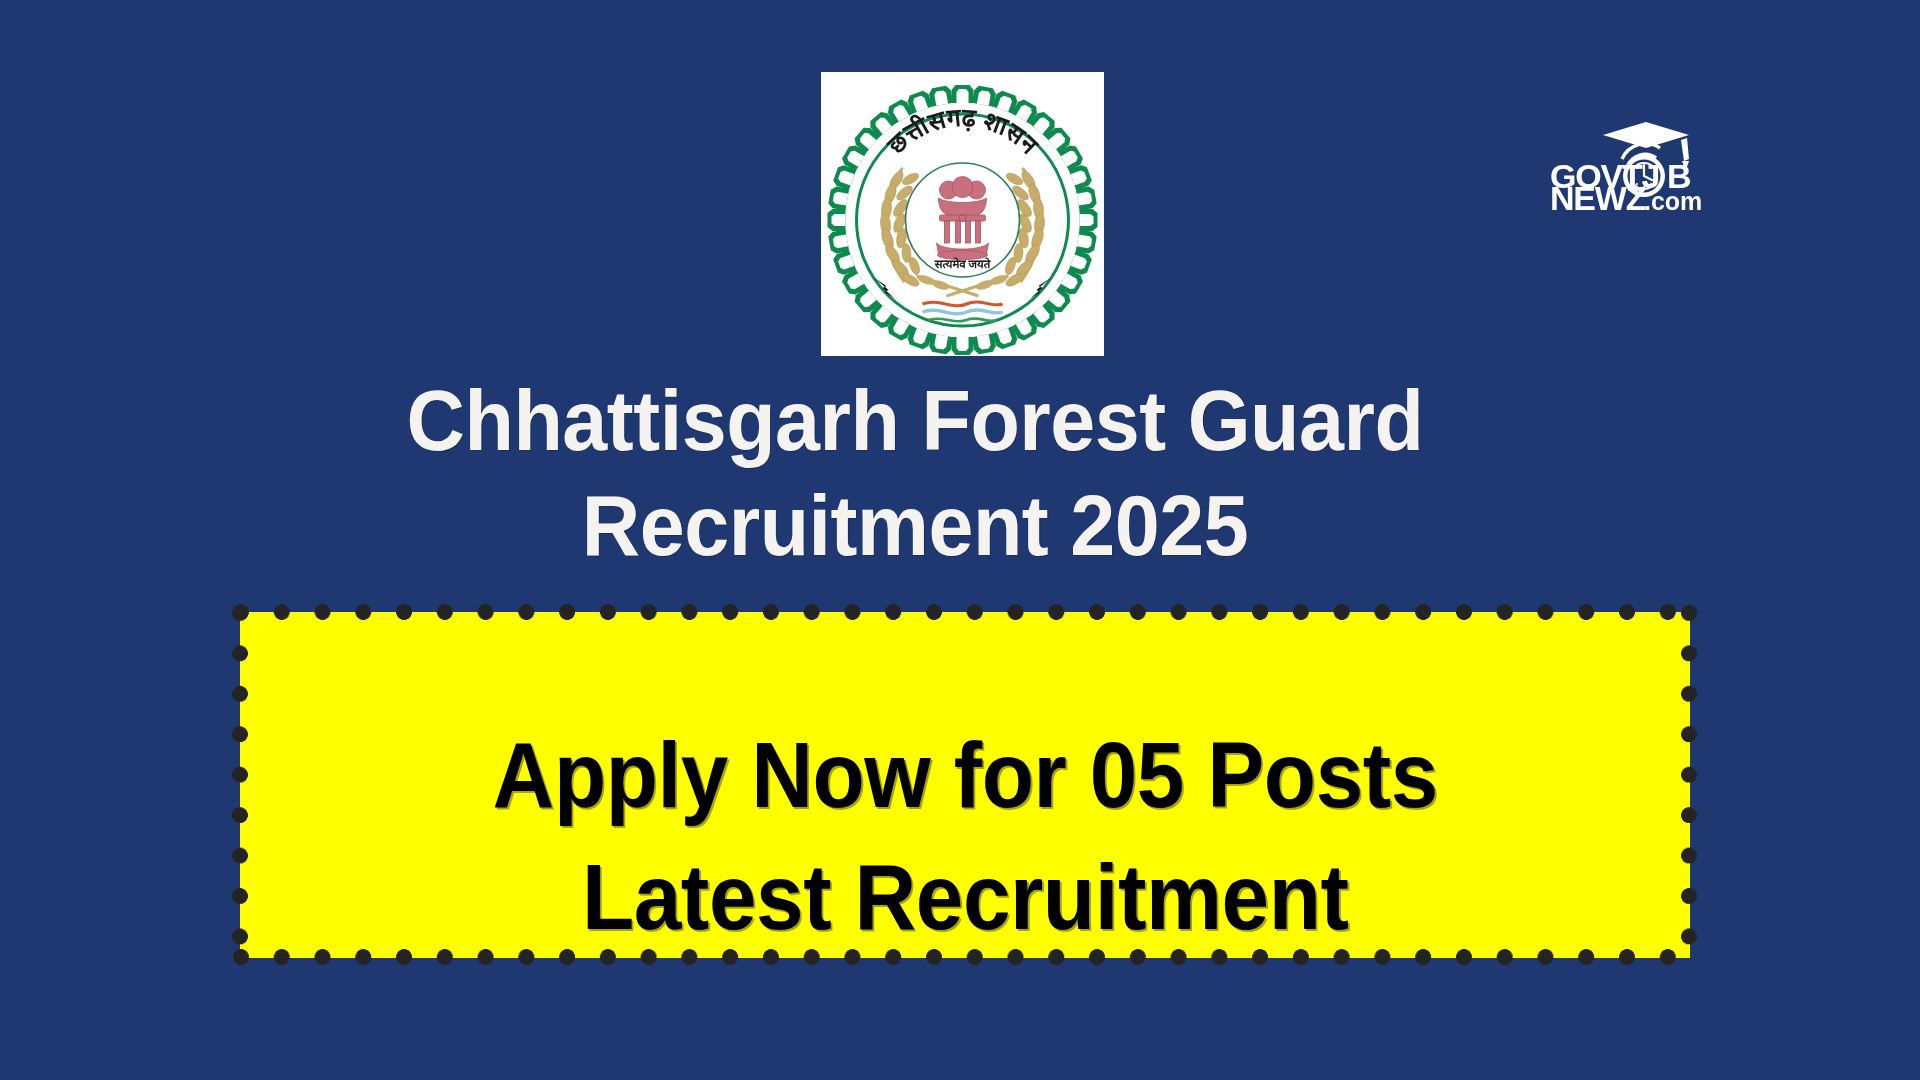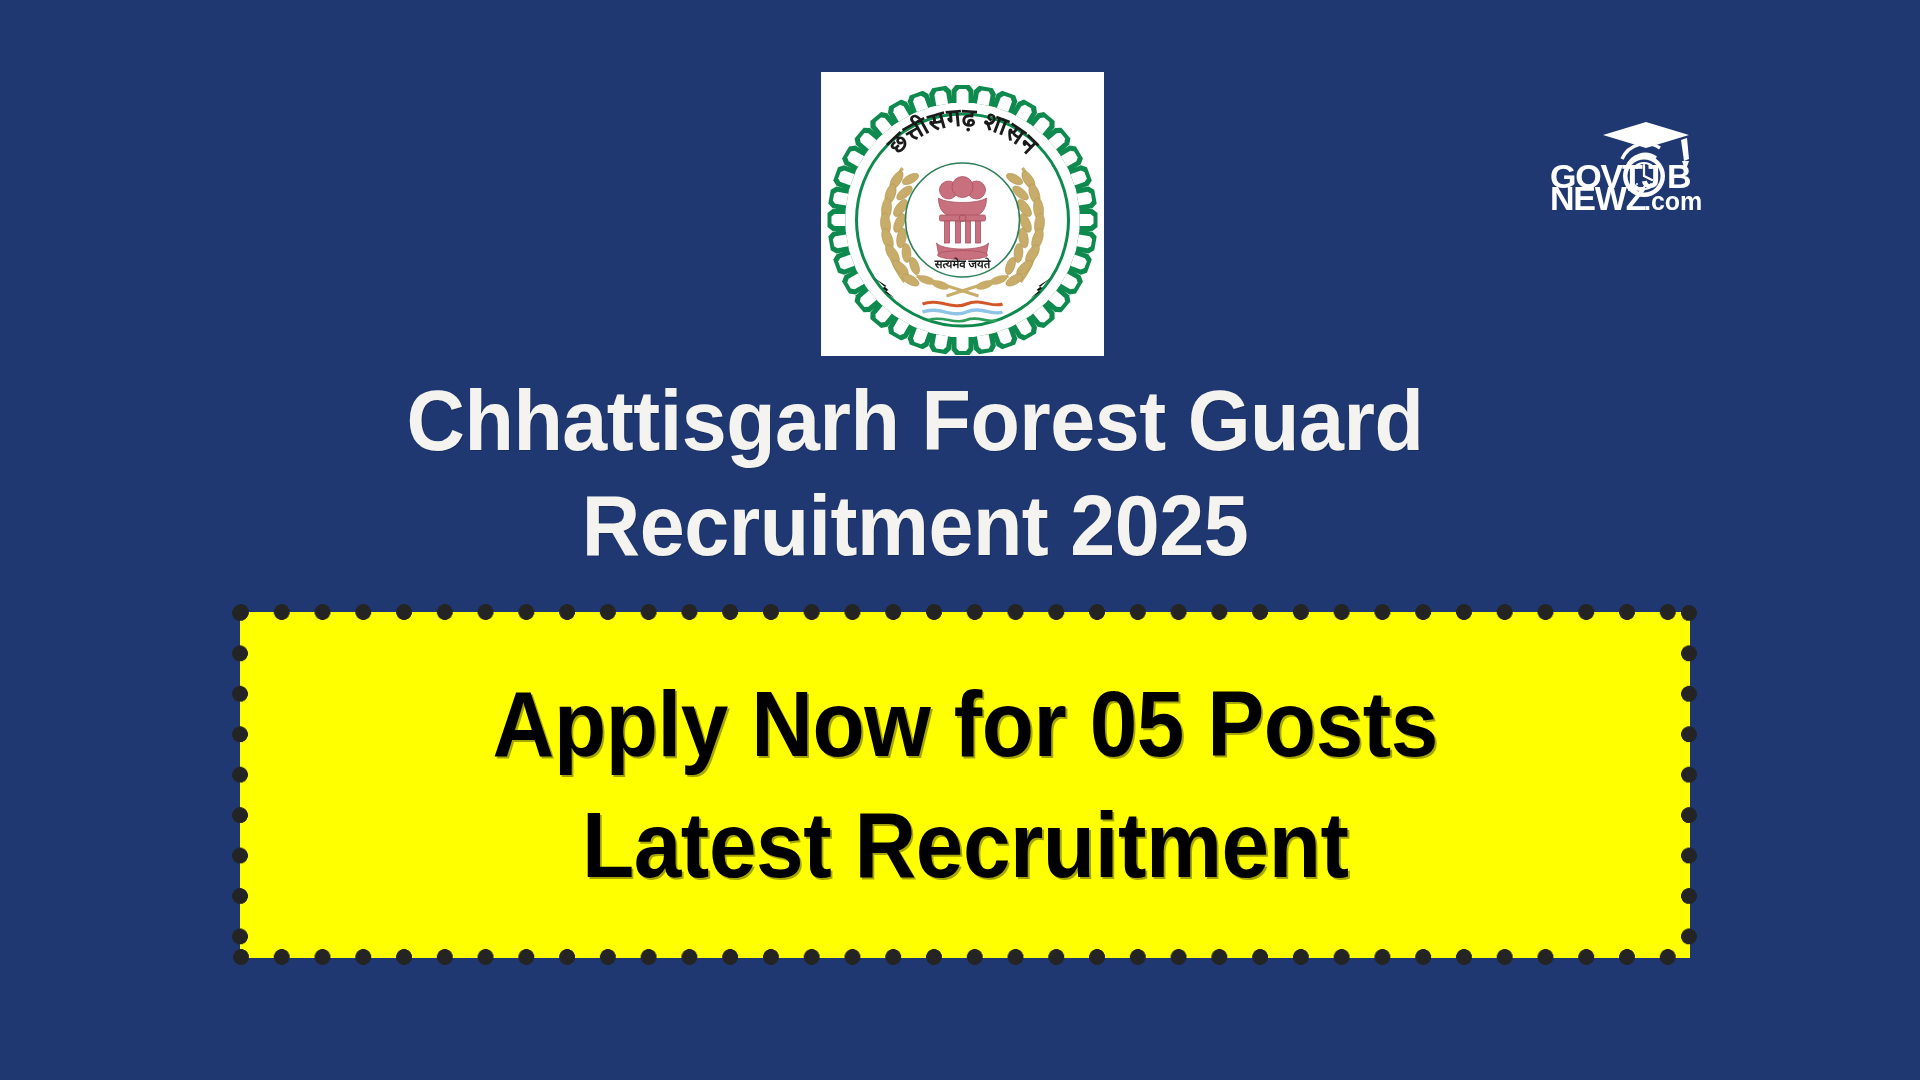--- a/index.html
+++ b/index.html
@@ -53,21 +53,21 @@
 
   
   #highlight {
     position:absolute;
     left:240px; top:612px;
     width:1450px; height:346px;
     background:#ffff00;
     display:flex;
     flex-direction:column;
     align-items:center;
-    justify-content:center;
+    justify-content:flex-end;
   }
   
   #dotframe {
     position:absolute;
     left:-9px; top:-9px;
     width:1468px; height:364px;
     pointer-events:none;
   }
   #dotframe span { position:absolute; background-repeat:repeat; }
   #dotframe .top, #dotframe .bottom {

